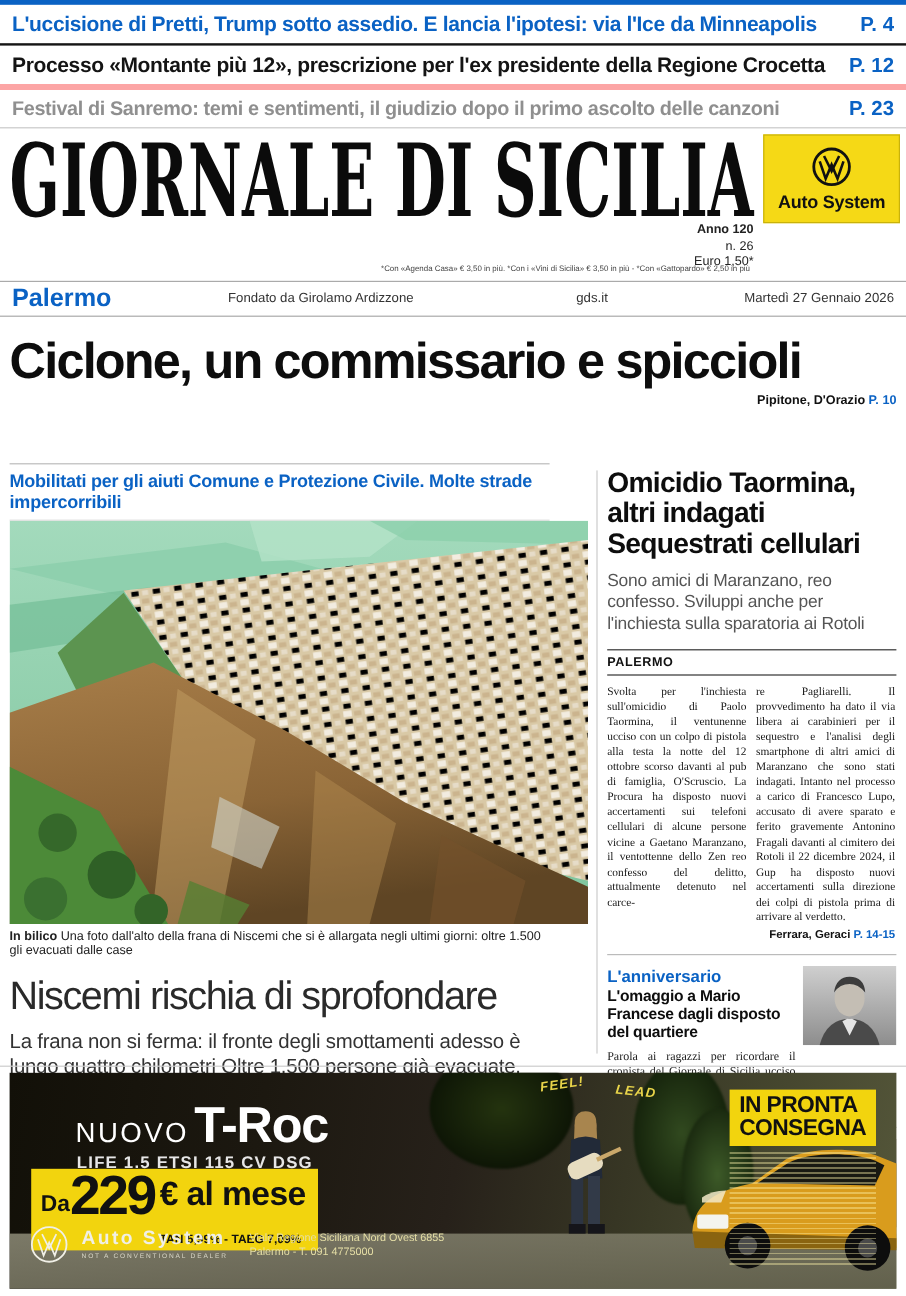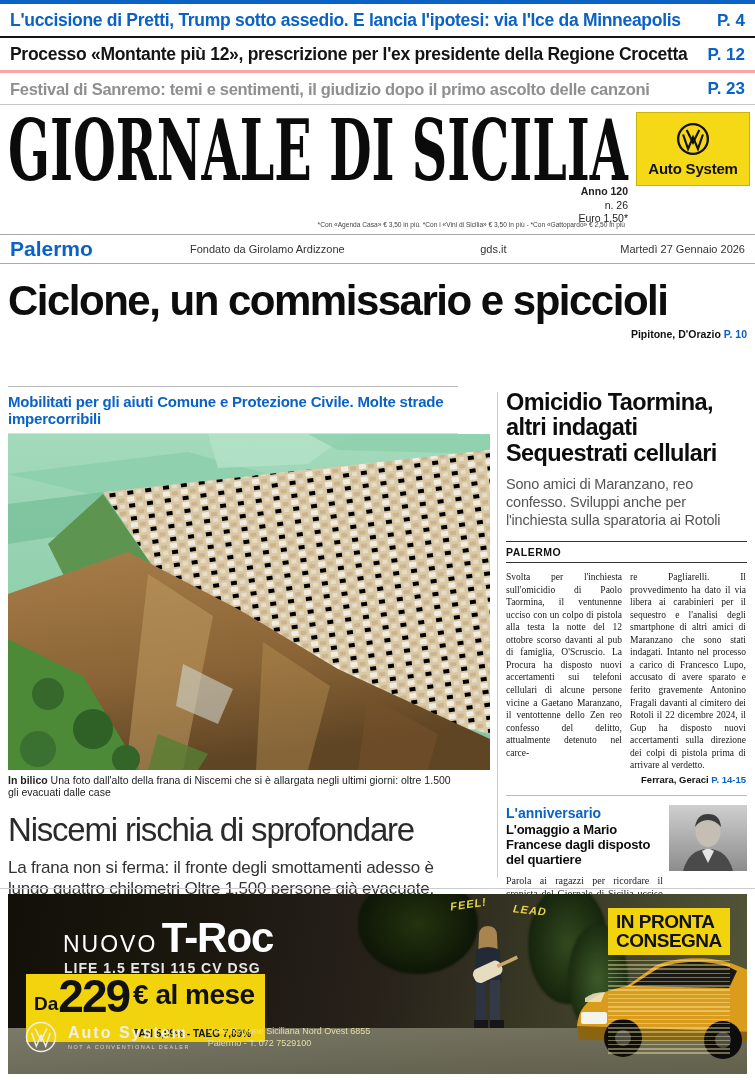--- a/index.html
+++ b/index.html
@@ -5,21 +5,21 @@
   html,body{margin:0;padding:0;background:#e9e9e9;}
   .page{position:relative;width:755px;height:1080px;background:#fff;margin:0 auto;
         font-family:"Liberation Sans",sans-serif;overflow:hidden;color:#111;}
   
   .topstrips{position:absolute;top:0;left:0;right:0;border-top:4px solid #0a62c4;}
   .strip{display:flex;justify-content:space-between;align-items:center;padding:6px 10px 5px 10px;}
   .strip .t{font-weight:bold;font-size:17.5px;letter-spacing:-0.3px;}
   .strip .p{font-weight:bold;font-size:17px;color:#0a62c4;white-space:nowrap;margin-left:12px;}
   .strip1{border-bottom:2px solid #151515;}
   .strip1 .t{color:#0a62c4;}
-  .strip2{border-bottom:3px solid #fca5a5;text-align:center;}
+  .strip2{border-bottom:5px solid #fca5a5;text-align:center;}
   .strip2 .t{color:#141414;}
   .strip3{border-bottom:1px solid #c9c9c9;}
   .strip3 .t{color:#8f8f8f;font-size:16.5px;}
   
   .masthead-title{position:absolute;left:8px;top:108px;}
   .vw-box{position:absolute;left:636px;top:112px;width:112px;height:72px;background:#f5d916;
           border:1px solid #c9b20a;display:flex;flex-direction:column;align-items:center;justify-content:center;}
   .vw-box .brand{font-weight:bold;font-size:15px;color:#111;margin-top:3px;letter-spacing:-0.2px;}
   .edition{position:absolute;right:127px;top:185px;text-align:right;font-size:10.5px;line-height:1.3;color:#222;}
   .edition .b{font-weight:bold;}
@@ -343,18 +343,18 @@
         <circle cx="20" cy="20" r="17" fill="none" stroke="#f0efe6" stroke-width="1.8"></circle>
         <path d="M13,10 L20,24 L27,10" fill="none" stroke="#f0efe6" stroke-width="1.7"></path>
         <path d="M9,15 L14.5,31 L20,18 L25.5,31 L31,15" fill="none" stroke="#f0efe6" stroke-width="1.7"></path>
       </svg>
       <div>
         <div class="name">Auto System</div>
         <div class="tag">NOT A CONVENTIONAL DEALER</div>
       </div>
       <div class="addr">
         <div>Viale Regione Siciliana Nord Ovest 6855</div>
-        <div>Palermo - T. 072 7529100</div>
+        <div>Palermo - T. 091 4775000</div>
       </div>
     </div>
   </div>
 
 </div>
 
 </body></html>

